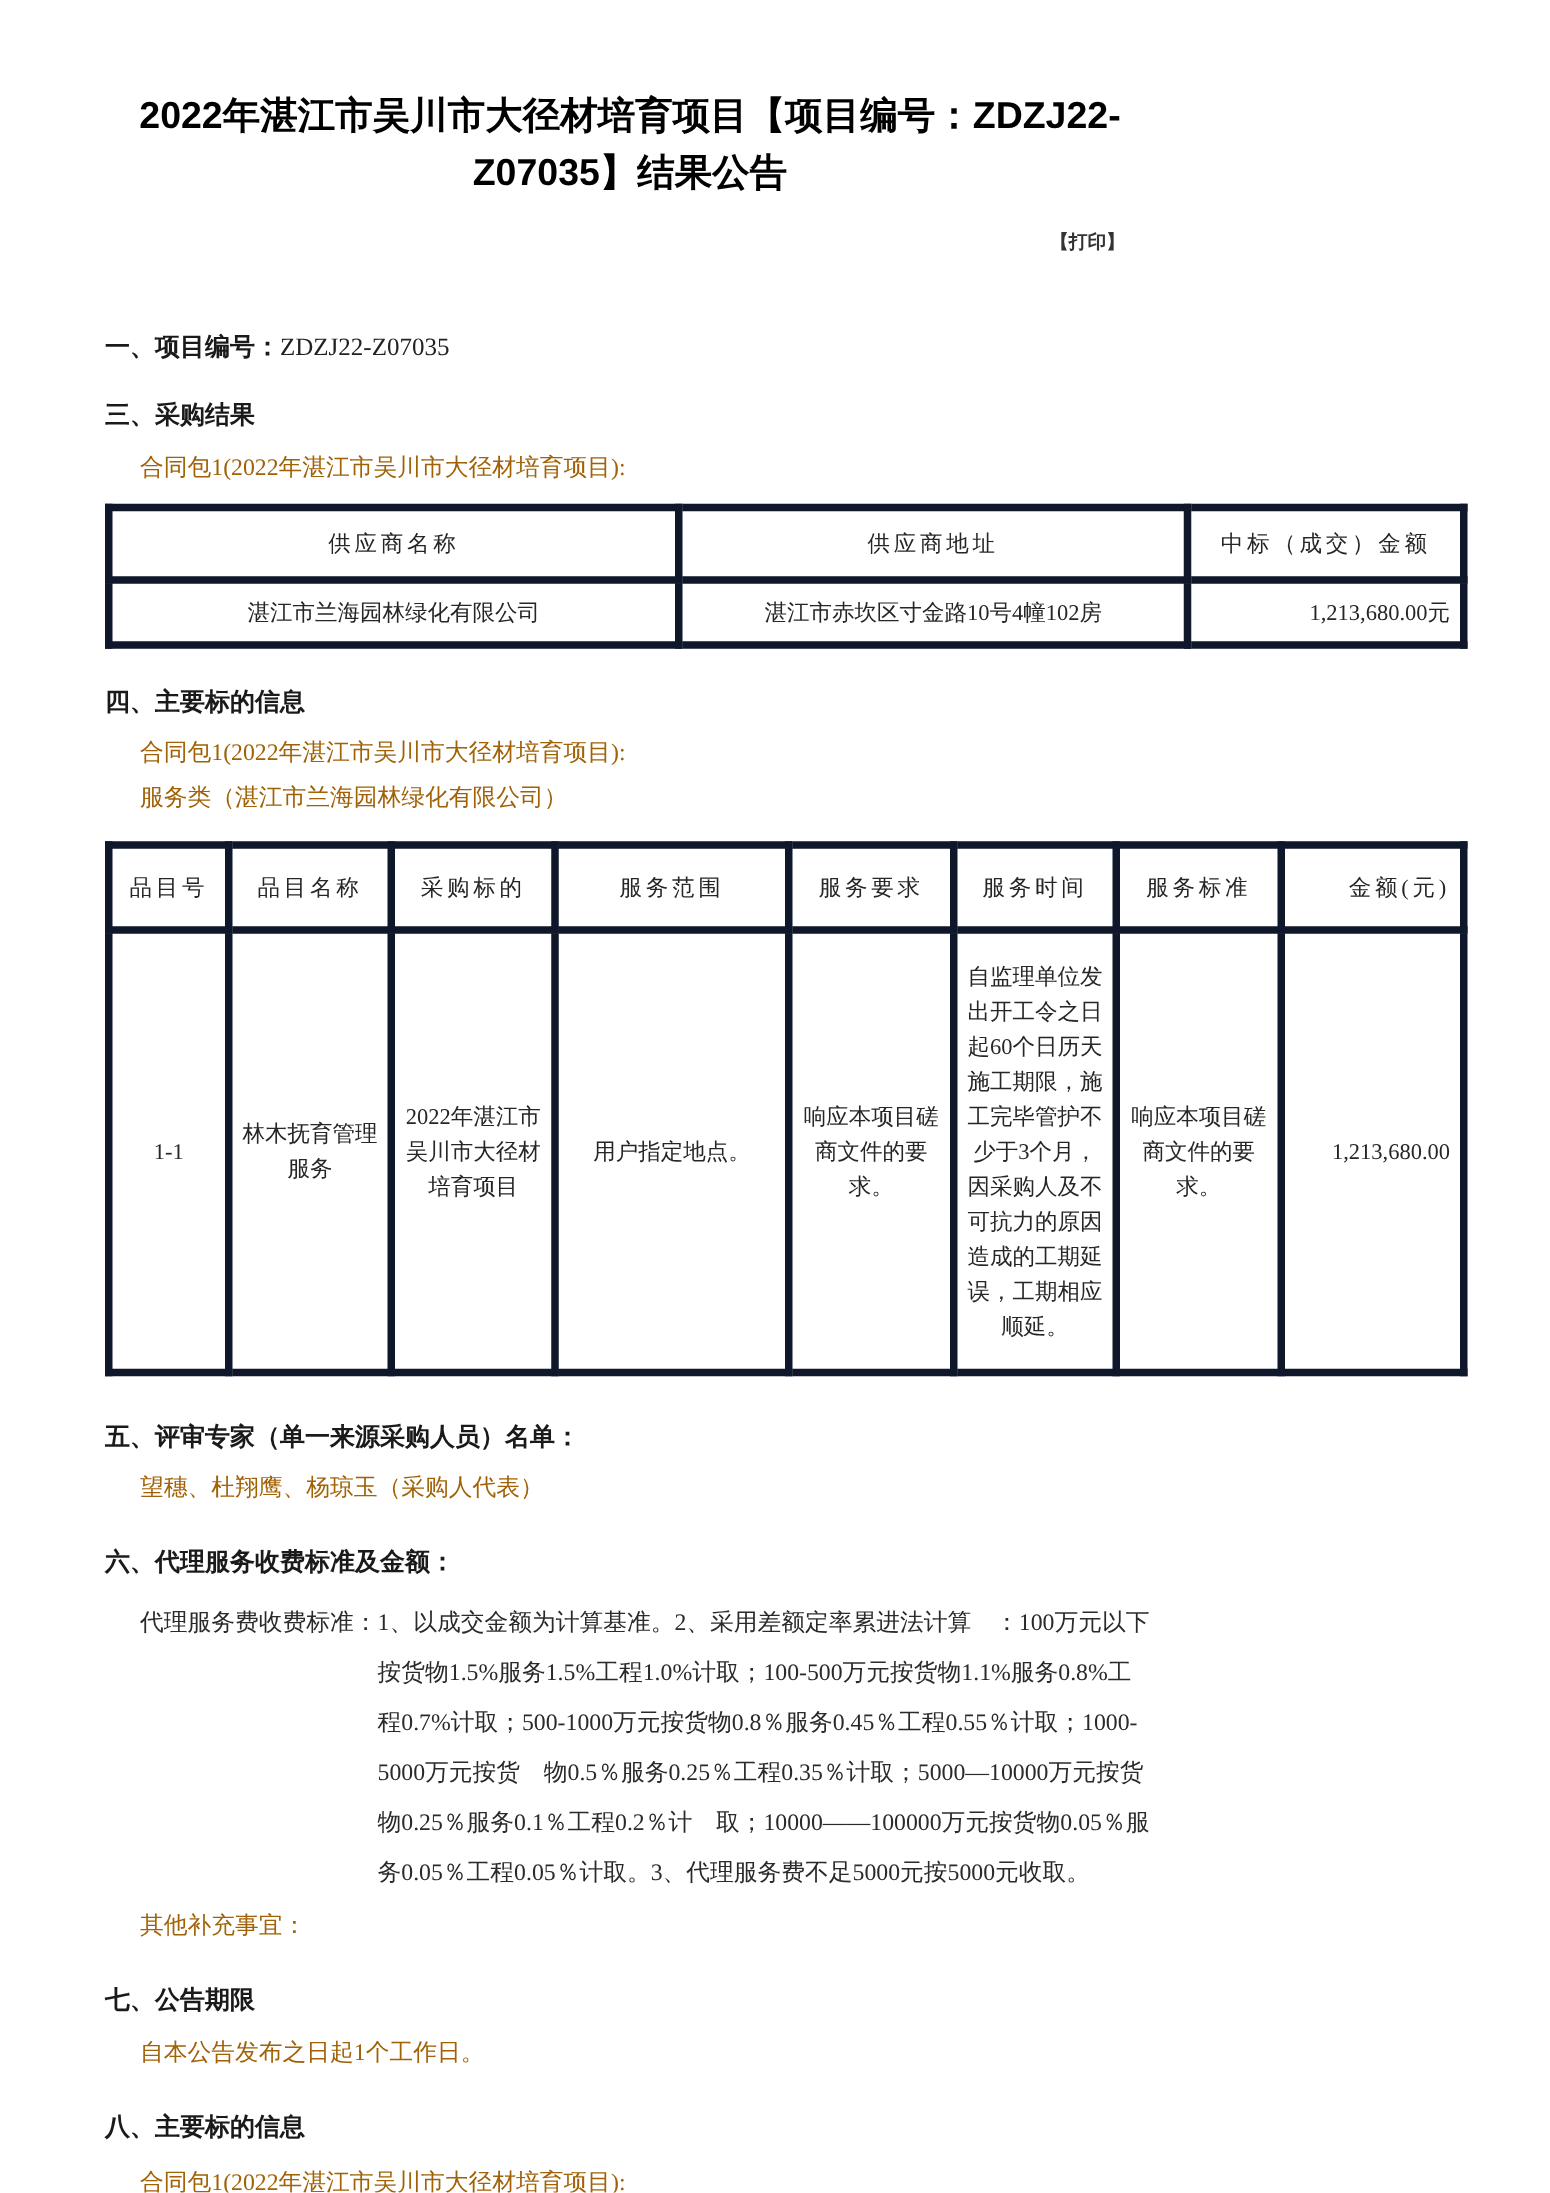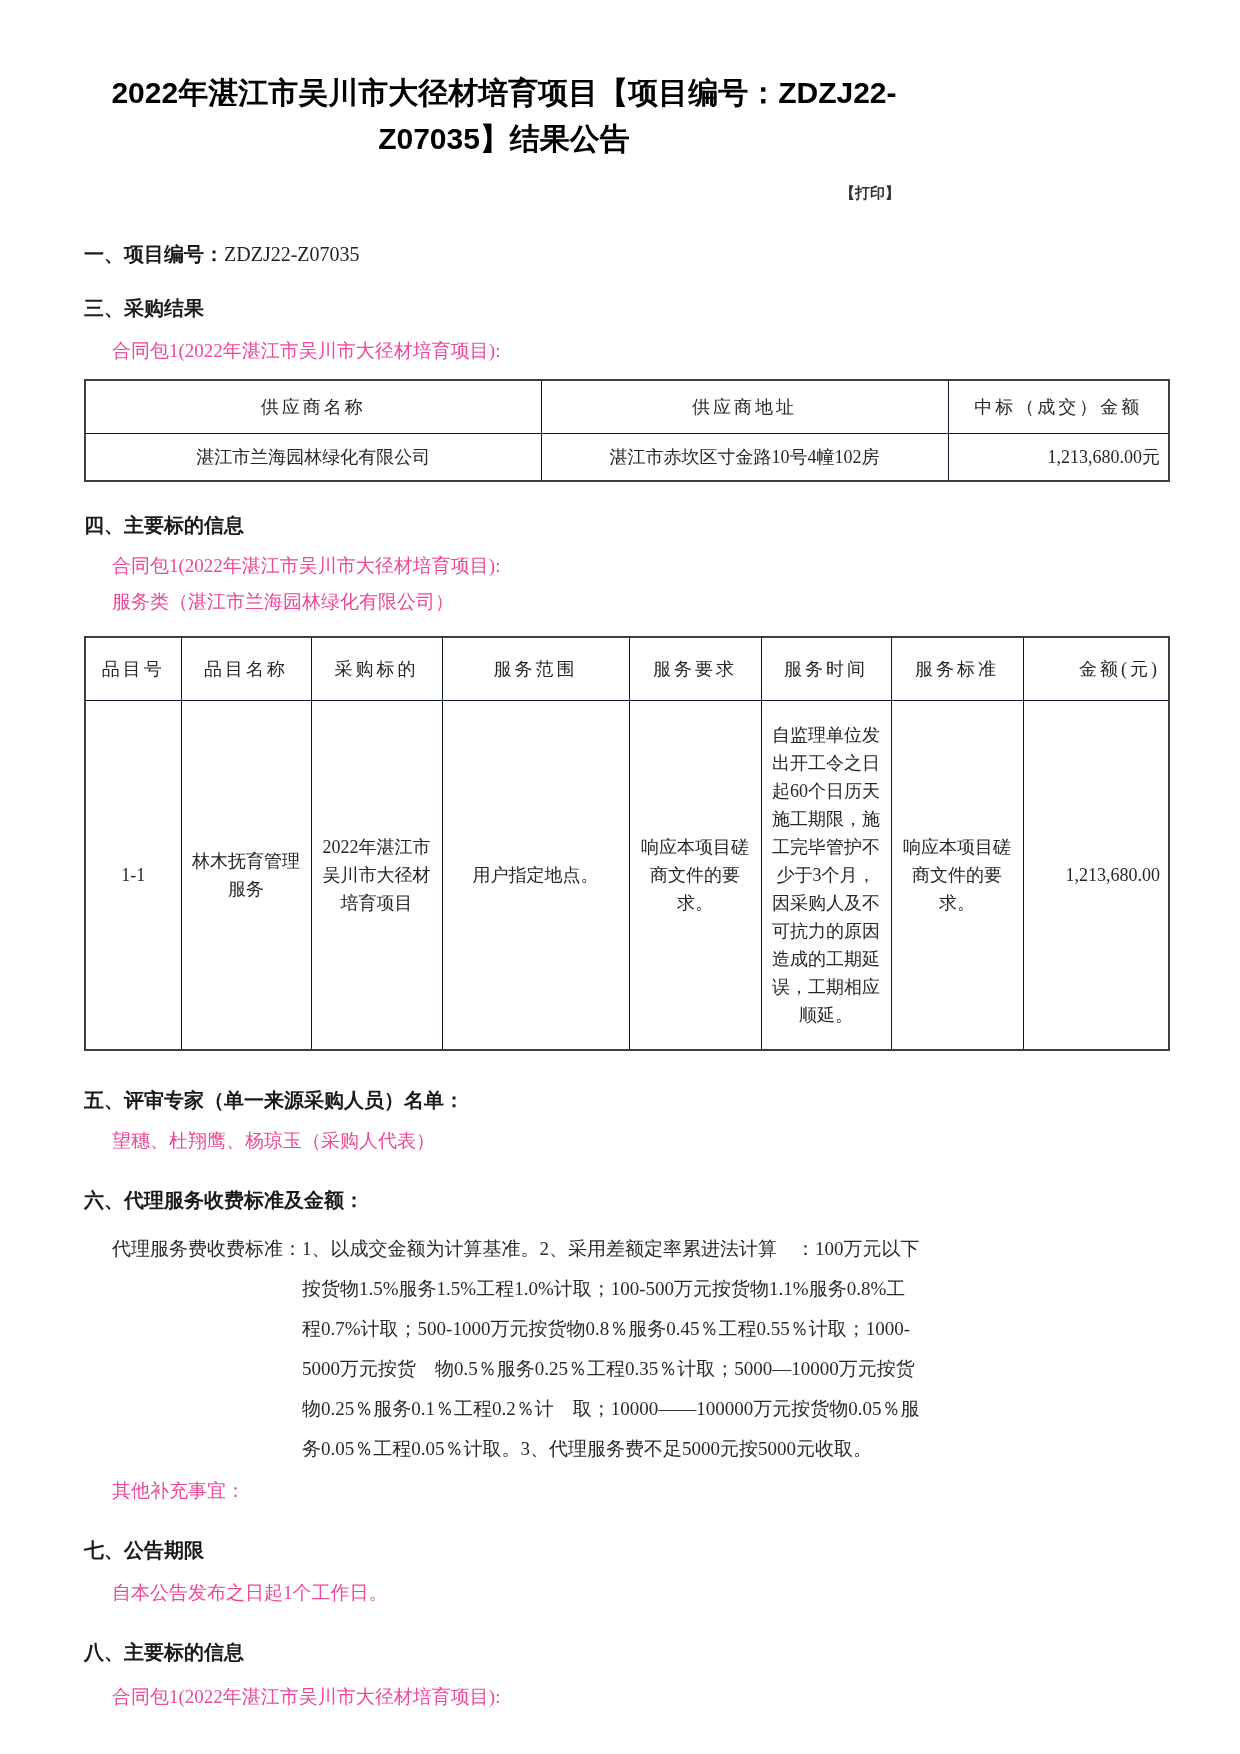--- a/index.html
+++ b/index.html
@@ -48,40 +48,40 @@
     font-size: 20px;
     line-height: 26px;
     color: #1a1a1a;
   }
   .sec-h .sec-val {
     font-family: "Liberation Serif", "DejaVu Serif", serif;
     font-weight: normal;
     font-size: 20px;
     color: #222222;
   }
-  .mt-42 { margin-top: 38px; }
+  .mt-42 { margin-top: 62px; }
   .mt-34 { margin-top: 34px; }
   .mt-30 { margin-top: 30px; }
   .mt-28 { margin-top: 28px; }
   
   .body-line {
     font-size: 19px;
     line-height: 24px;
-    color: #ec4899;
+    color: #a16207;
     margin-left: 28px;
   }
   
   table {
     border-collapse: collapse;
     width: 100%;
     table-layout: fixed;
     border: 2px solid #3e3e3e;
   }
   th, td {
-    border: 1px solid #0f172a;
+    border: 6px solid #0f172a;
     font-weight: normal;
     font-size: 18px;
     color: #262626;
     text-align: center;
     vertical-align: middle;
     word-break: break-all;
   }
   .t1 th { padding: 14px 6px; letter-spacing: 3px; }
   .t1 td { padding: 11px 22px; }
   .t2 th { padding: 19px 6px; letter-spacing: 3px; line-height: 24px; }

